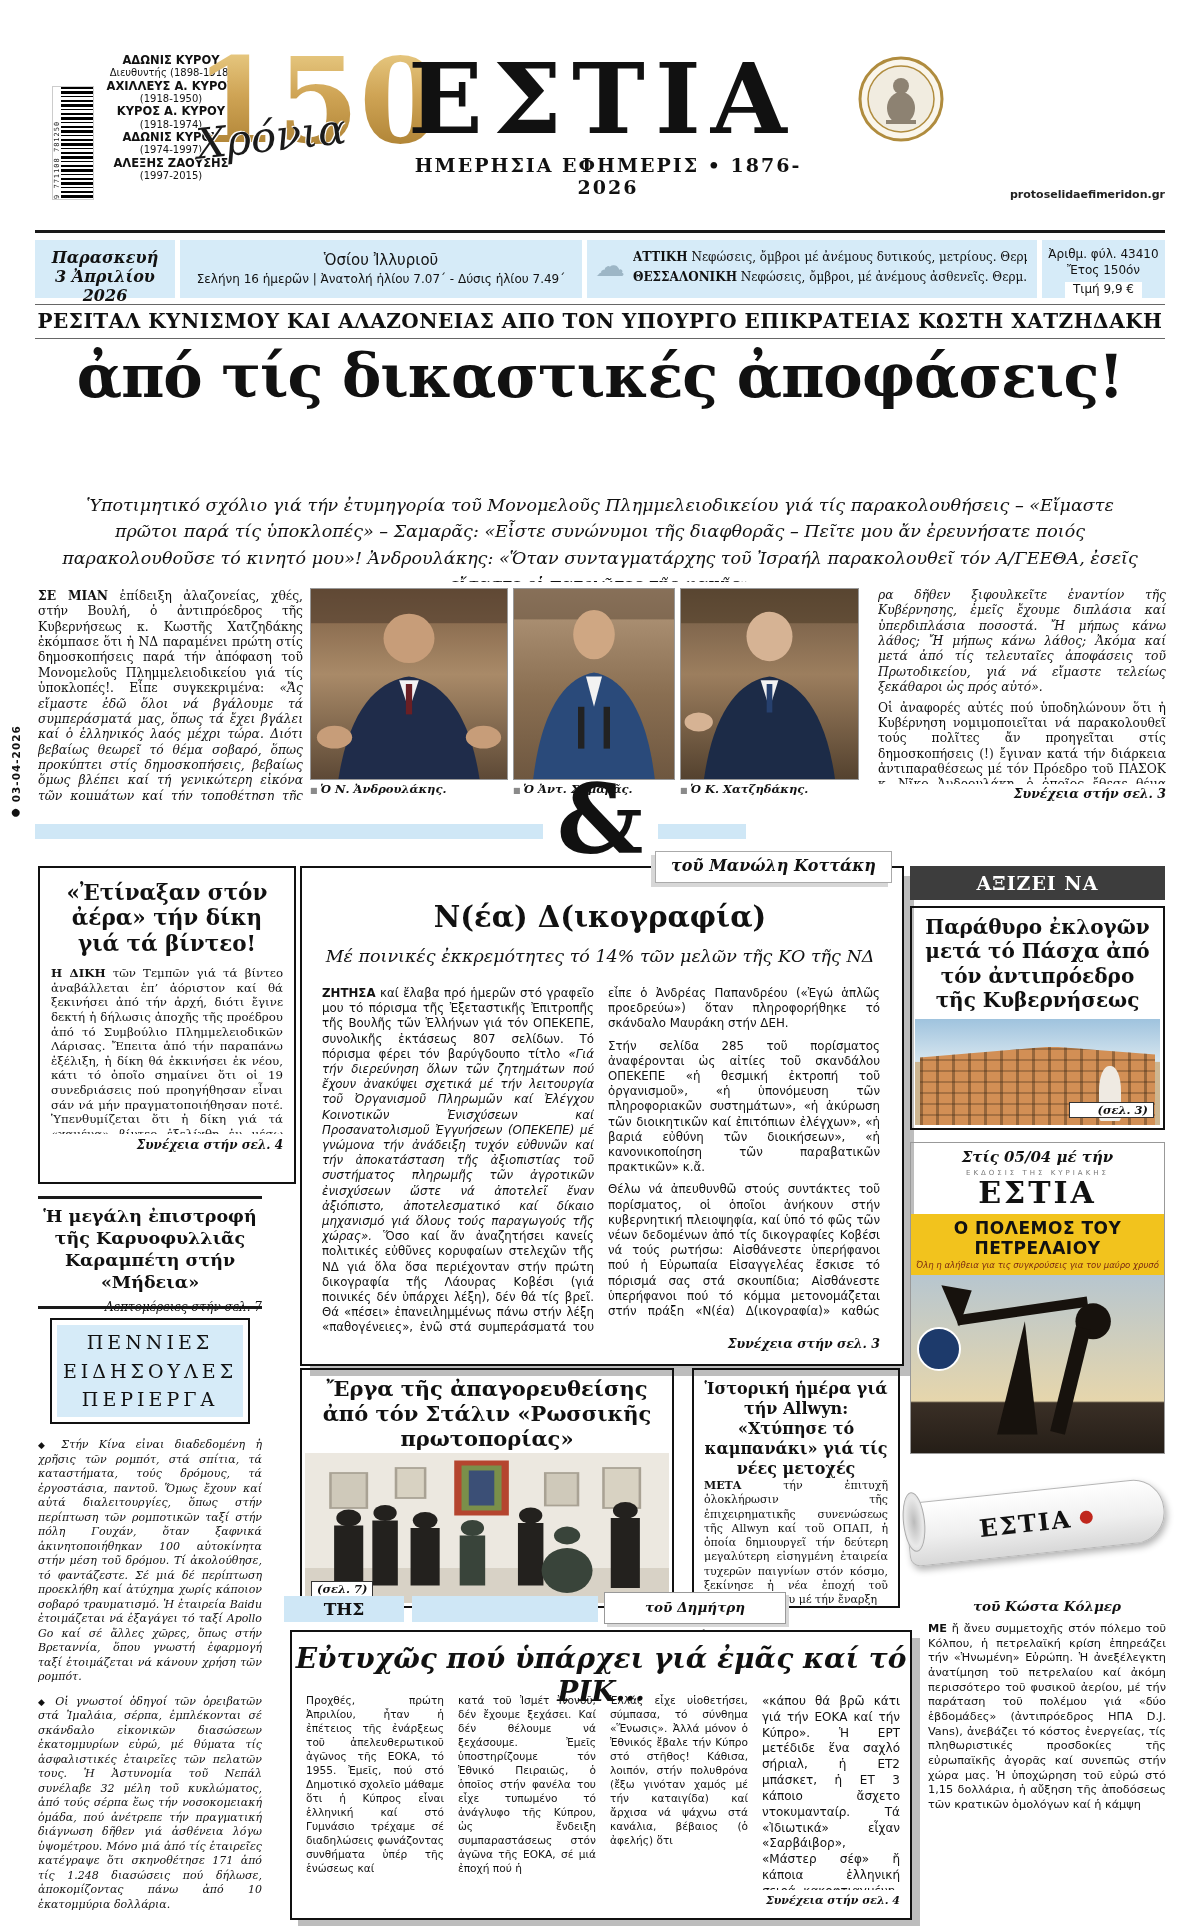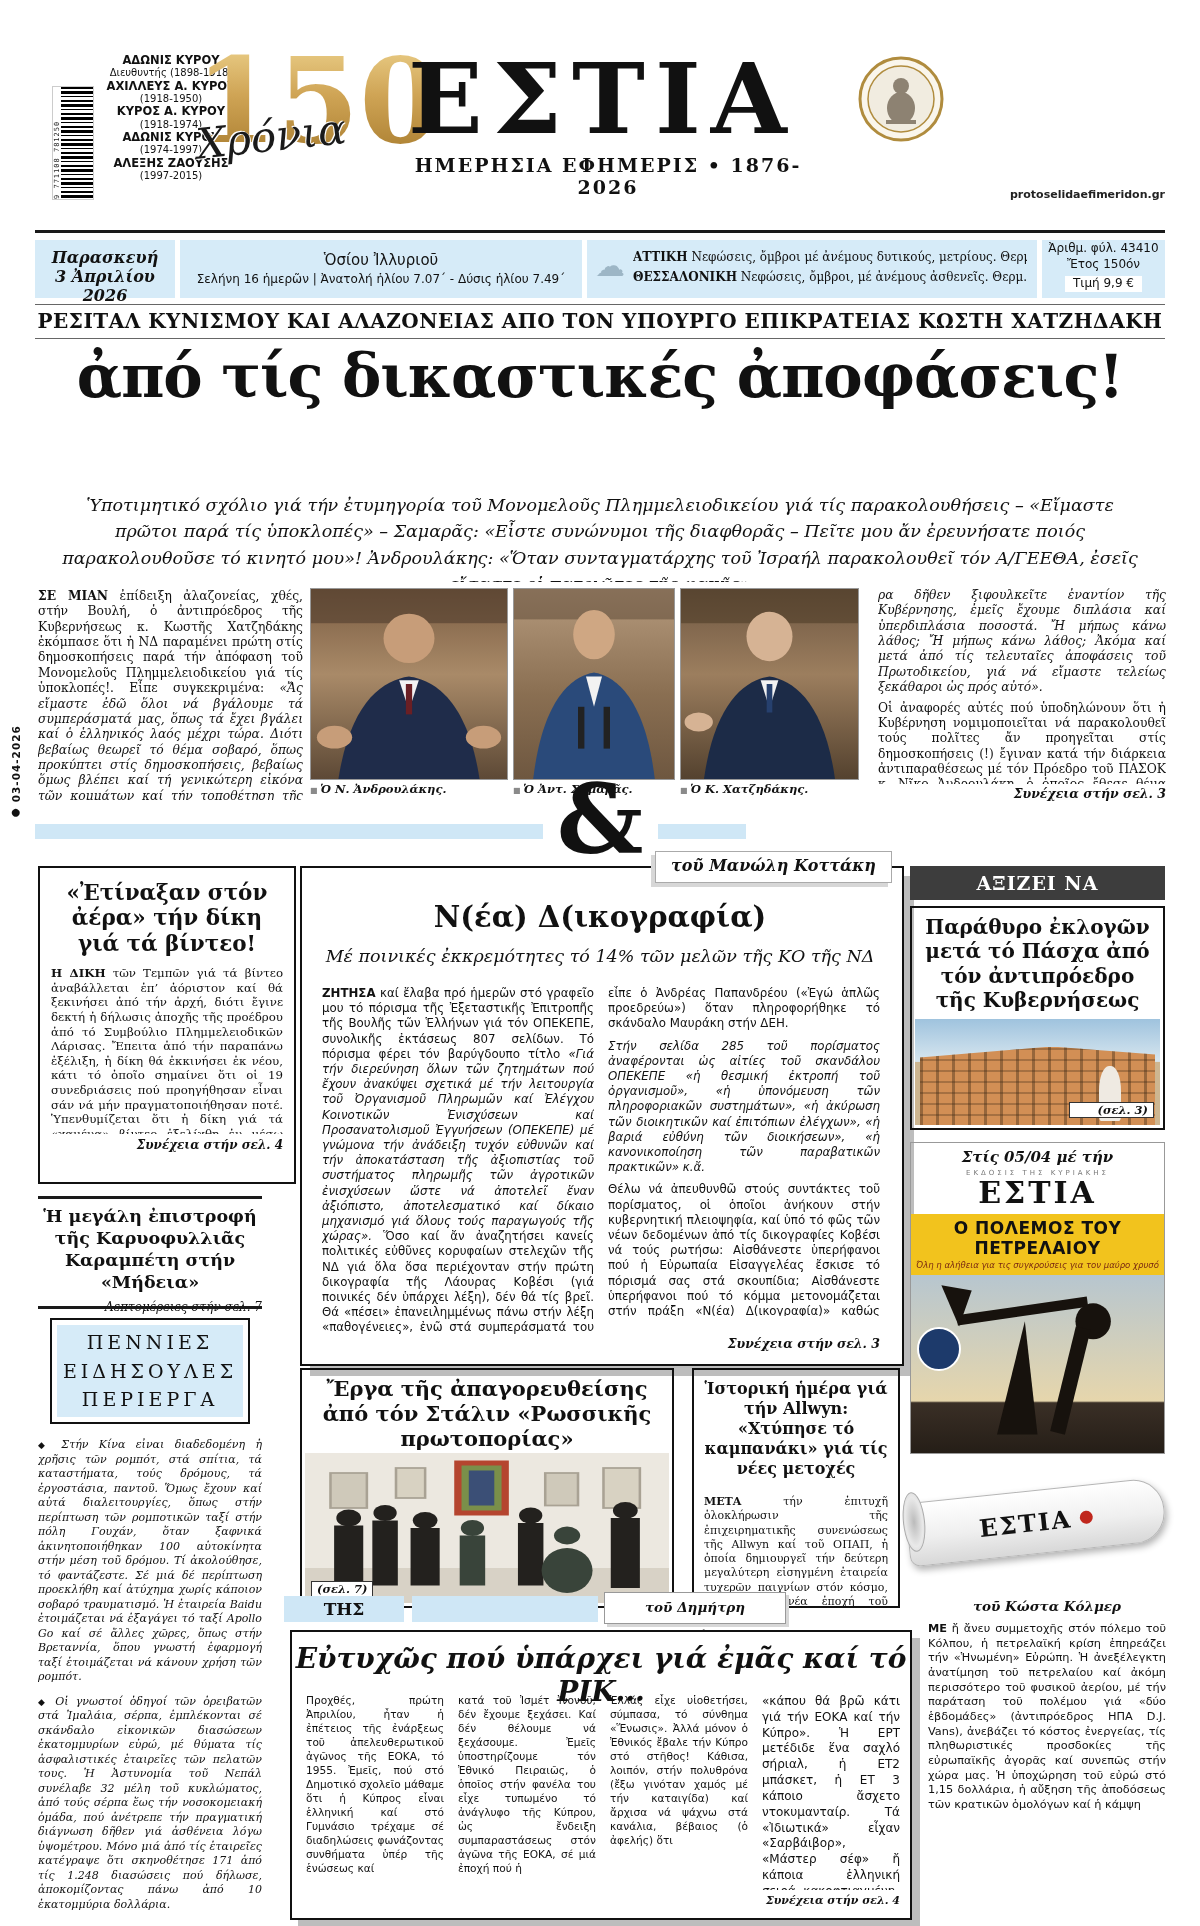--- a/index.html
+++ b/index.html
@@ -90,21 +90,21 @@
     <span class="abs" style="left:8px;top:8px;font-size:30px;color:#9db6c6;font-family:'DejaVu Sans',sans-serif;">☁</span>
     <div style="font-size:12px;line-height:1.65;white-space:nowrap;overflow:hidden;">
       <b>ΑΤΤΙΚΗ</b>
       <span>Νεφώσεις, ὄμβροι μέ ἀνέμους δυτικούς, μετρίους. Θερμ. ἕως 17β.</span>
     </div>
     <div style="font-size:12px;line-height:1.65;white-space:nowrap;overflow:hidden;">
       <b>ΘΕΣΣΑΛΟΝΙΚΗ</b>
       <span>Νεφώσεις, ὄμβροι, μέ ἀνέμους ἀσθενεῖς. Θερμ. ἕως 16β.</span>
     </div>
   </div>
-  <div class="abs ib ctr sans" style="left:1042px;top:240px;width:123px;height:58px;padding-top:1px;box-sizing:border-box;">
+  <div class="abs ib ctr sans" style="left:1042px;top:240px;width:123px;height:58px;padding-top:7px;box-sizing:border-box;">
     <div style="font-size:12px;line-height:1.3;">Ἀριθμ. φύλ. 43410</div>
     <div style="font-size:12px;line-height:1.3;">Ἔτος 150όν</div>
     <div style="font-size:12px;line-height:1.3;background:#fff;display:inline-block;padding:0 8px;">Τιμή 9,9 €</div>
   </div>
 
   <div class="abs" style="left:35px;top:304px;width:1130px;height:1px;background:#666;"></div>
   <div class="abs ctr" style="left:35px;top:309px;width:1130px;font-size:20px;font-weight:bold;letter-spacing:.5px;">ΡΕΣΙΤΑΛ ΚΥΝΙΣΜΟΥ ΚΑΙ ΑΛΑΖΟΝΕΙΑΣ ΑΠΟ ΤΟΝ ΥΠΟΥΡΓΟ ΕΠΙΚΡΑΤΕΙΑΣ ΚΩΣΤΗ ΧΑΤΖΗΔΑΚΗ</div>
   <div class="abs" style="left:35px;top:338px;width:1130px;height:1px;background:#666;"></div>
 
   <div class="abs ctr" style="left:35px;top:344px;width:1130px;font-weight:900;font-size:59px;line-height:1.12;letter-spacing:-1px;">
@@ -201,21 +201,21 @@
   <div class="abs ctr" style="left:655px;top:851px;width:235px;height:30px;background:#fff;border:1px solid #aaa;box-shadow:-4px 4px 0 #d7d7d7;line-height:28px;">
     <span style="font-weight:bold;font-style:italic;font-size:16px;">τοῦ Μανώλη Κοττάκη</span>
   </div>
   <div class="abs ctr" style="left:320px;top:900px;width:560px;font-weight:900;font-size:29px;">Ν(έα) Δ(ικογραφία)</div>
   <div class="abs ctr" style="left:320px;top:946px;width:560px;font-style:italic;font-size:17.5px;">Μέ ποινικές ἐκκρεμότητες τό 14% τῶν μελῶν τῆς ΚΟ τῆς ΝΔ</div>
   <div class="abs just sans" style="left:322px;top:986px;width:272px;height:348px;font-size:11.8px;line-height:1.29;overflow:hidden;">
     <b>ΖΗΤΗΣΑ</b><span> καί ἔλαβα πρό ἡμερῶν στό γραφεῖο μου τό πόρισμα τῆς Ἐξεταστικῆς Ἐπιτροπῆς τῆς Βουλῆς τῶν Ἑλλήνων γιά τόν ΟΠΕΚΕΠΕ, συνολικῆς ἐκτάσεως 807 σελίδων. Τό πόρισμα φέρει τόν βαρύγδουπο τίτλο </span><i>«Γιά τήν διερεύνηση ὅλων τῶν ζητημάτων πού ἔχουν ἀνακύψει σχετικά μέ τήν λειτουργία τοῦ Ὀργανισμοῦ Πληρωμῶν καί Ἐλέγχου Κοινοτικῶν Ἐνισχύσεων καί Προσανατολισμοῦ Ἐγγυήσεων (ΟΠΕΚΕΠΕ) μέ γνώμονα τήν ἀνάδειξη τυχόν εὐθυνῶν καί τήν ἀποκατάσταση τῆς ἀξιοπιστίας τοῦ συστήματος πληρωμῆς τῶν ἀγροτικῶν ἐνισχύσεων ὥστε νά ἀποτελεῖ ἕναν ἀξιόπιστο, ἀποτελεσματικό καί δίκαιο μηχανισμό γιά ὅλους τούς παραγωγούς τῆς χώρας».</i><span> Ὅσο καί ἄν ἀναζητήσει κανείς πολιτικές εὐθῦνες κορυφαίων στελεχῶν τῆς ΝΔ γιά ὅλα ὅσα περιέχονταν στήν πρώτη δικογραφία τῆς Λάουρας Κοβέσι (γιά ποινικές δέν ὑπάρχει λέξη), δέν θά τίς βρεῖ. Θά «πέσει» ἐπανειλημμένως πάνω στήν λέξη «παθογένειες», ἐνῶ στά συμπεράσματά του ρίχνει ὅλες τίς εὐθῦνες στούς ἑκάστοτε γενικούς γραμματεῖς τοῦ Ὑπουργείου Ἀγροτικῆς Ἀναπτύξεως, τούς προέδρους τοῦ ΟΠΕΚΕΠΕ καί ἐκπροσώπους ἰδιωτικῶν ἑταιρειῶν. Μέ τήν χαρακτηριστική φράση «ἀνακύκλωση προσώπων καί συμφερόντων». Πρωθυπουργός δέν ὑπάρχει, ὑπουργός δέν ὑπάρχει, κανείς δέν ὑπάρχει. «Ἁπλῶς προεδρεύουν», γιά νά θυμηθοῦμε μιά διάσημη φράση πού</span>
   </div>
   <div class="abs just sans" style="left:608px;top:986px;width:272px;height:330px;font-size:11.8px;line-height:1.29;overflow:hidden;">
     <p style="margin:0 0 7px 0;">εἶπε ὁ Ἀνδρέας Παπανδρέου («Ἐγώ ἁπλῶς προεδρεύω») ὅταν πληροφορήθηκε τό σκάνδαλο Μαυράκη στήν ΔΕΗ.</p>
-    <p style="margin:0 0 7px 0;font-style:italic;">Στήν σελίδα 285 τοῦ πορίσματος ἀναφέρονται ὡς αἰτίες τοῦ σκανδάλου ΟΠΕΚΕΠΕ «ἡ θεσμική ἐκτροπή τοῦ ὀργανισμοῦ», «ἡ ὑπονόμευση τῶν πληροφοριακῶν συστημάτων», «ἡ ἀκύρωση τῶν διοικητικῶν καί ἐπιτόπιων ἐλέγχων», «ἡ βαριά εὐθύνη τῶν διοικήσεων», «ἡ κανονικοποίηση τῶν παραβατικῶν πρακτικῶν» κ.ἄ.</p>
+    <p style="margin:0 0 7px 0;">Στήν σελίδα 285 τοῦ πορίσματος ἀναφέρονται ὡς αἰτίες τοῦ σκανδάλου ΟΠΕΚΕΠΕ «ἡ θεσμική ἐκτροπή τοῦ ὀργανισμοῦ», «ἡ ὑπονόμευση τῶν πληροφοριακῶν συστημάτων», «ἡ ἀκύρωση τῶν διοικητικῶν καί ἐπιτόπιων ἐλέγχων», «ἡ βαριά εὐθύνη τῶν διοικήσεων», «ἡ κανονικοποίηση τῶν παραβατικῶν πρακτικῶν» κ.ἄ.</p>
     <p style="margin:0;">Θέλω νά ἀπευθυνθῶ στούς συντάκτες τοῦ πορίσματος, οἱ ὁποῖοι ἀνήκουν στήν κυβερνητική πλειοψηφία, καί ὑπό τό φῶς τῶν νέων δεδομένων ἀπό τίς δικογραφίες Κοβέσι νά τούς ρωτήσω: Αἰσθάνεστε ὑπερήφανοι πού ἡ Εὐρωπαία Εἰσαγγελέας ἔσκισε τό πόρισμά σας στά σκουπίδια; Αἰσθάνεστε ὑπερήφανοι πού τό κόμμα μετονομάζεται στήν πράξη «Ν(έα) Δ(ικογραφία)» καθώς ἐκκρεμεῖ νά ἀποσταλοῦν στό Κοινοβούλιο πέντε τοὐλάχιστον δικογραφίες ἀκόμη; Αἰσθάνεστε ὑπερήφανοι πού, μέ δέκα ὑφυπουργούς πού σᾶς ἔταξαν, γράψατε αὐτό τό ξεπερασμένο πλέ­ον κείμενο πού ἐπιρρίπτει εὐθῦνες γιά τό σκάνδαλο τοῦ ΟΠΕΚΕΠΕ στό... ΣΥΡΙΖΑ καί τό ΠΑΣΟΚ.</p>
   </div>
   <div class="abs cont" style="left:690px;top:1336px;width:190px;font-size:12.5px;">Συνέχεια στήν σελ. 3</div>
 
   <div class="abs ctr" style="left:910px;top:866px;width:255px;height:34px;background:#3d3d3d;color:#fff;line-height:34px;">
     <span style="font-weight:bold;font-size:19px;letter-spacing:1px;">ΑΞΙΖΕΙ ΝΑ ΔΙΑΒΑΣΕΤΕ</span>
   </div>
 
   <div class="abs" style="left:910px;top:906px;width:255px;height:224px;border:2px solid #111;box-sizing:border-box;">
     <div class="ctr" style="font-weight:900;font-size:20px;line-height:1.22;padding:7px 8px 5px 8px;">Παράθυρο ἐκλογῶν μετά τό Πάσχα ἀπό τόν ἀντιπρόεδρο τῆς Κυβερνήσεως</div>
@@ -292,21 +292,21 @@
             <rect x="42.5" y="33" width="7" height="20"></rect>
           <circle cx="72" cy="33" r="3.6"></circle>
             <ellipse cx="72" cy="47" rx="7" ry="9"></ellipse>
         </g>
       </svg>
       <span class="pgchip" style="position:absolute;left:6px;bottom:6px;">(σελ. 7)</span>
     </div>
   </div>
 
   <div class="abs" style="left:692px;top:1368px;width:208px;height:240px;border:2px solid #111;box-sizing:border-box;padding:9px 10px;overflow:hidden;">
-    <div class="ctr" style="font-weight:900;font-size:16px;line-height:1.25;margin-bottom:16px;">Ἱστορική ἡμέρα γιά τήν Allwyn: «Χτύπησε τό καμπανάκι» γιά τίς νέες μετοχές</div>
+    <div class="ctr" style="font-weight:900;font-size:16px;line-height:1.25;margin-bottom:0;">Ἱστορική ἡμέρα γιά τήν Allwyn: «Χτύπησε τό καμπανάκι» γιά τίς νέες μετοχές</div>
     <div class="just" style="font-size:11px;line-height:1.3;">
       <b>ΜΕΤΑ</b><span> τήν ἐπιτυχῆ ὁλοκλήρωσιν τῆς ἐπιχειρηματικῆς συνενώσεως τῆς Allwyn καί τοῦ ΟΠΑΠ, ἡ ὁποία δημιουργεῖ τήν δεύτερη μεγαλύτερη εἰσηγμένη ἑταιρεία τυχερῶν παιγνίων στόν κόσμο, ξεκίνησε ἡ νέα ἐποχή τοῦ διεθνοῦς ὁμίλου μέ τήν ἔναρξη</span>
     </div>
 
   </div>
 
   <div class="abs ctr" style="left:284px;top:1596px;width:120px;height:26px;background:#cfe7f6;line-height:26px;">
     <span style="font-weight:bold;font-size:17px;">ΤΗΣ ΗΜΕΡΑΣ</span>
   </div>
   <div class="abs" style="left:412px;top:1596px;width:186px;height:26px;background:#cfe7f6;"></div>

